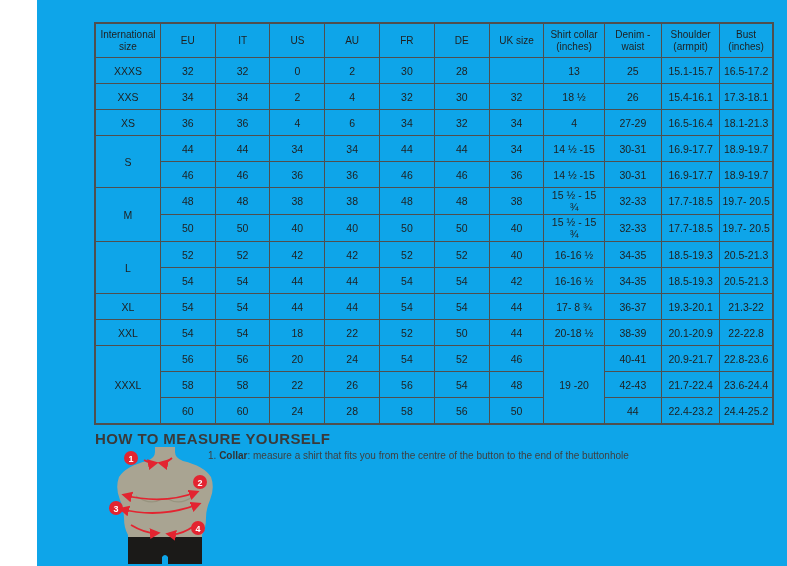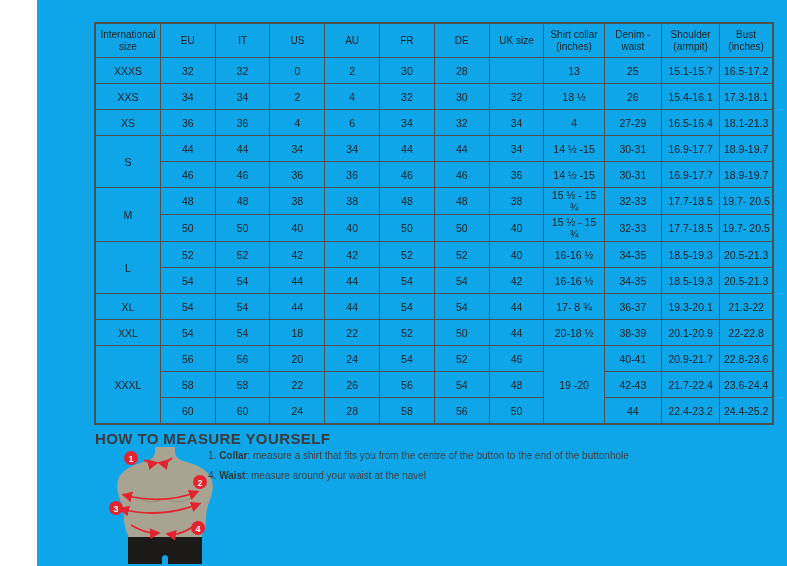--- a/index.html
+++ b/index.html
@@ -295,16 +295,15 @@
         <circle cx="16" cy="62" r="7" fill="#e32430"></circle>
         <text x="16" y="65.5" fill="#ffffff">3</text>
         <circle cx="98" cy="82" r="7" fill="#e32430"></circle>
         <text x="98" y="85.5" fill="#ffffff">4</text>
       </g>
     </svg>
   </div>
 
   <div class="steps">
     <p class="step"><span>1.</span> <b>Collar</b><span>: measure a shirt that fits you from the centre of the button to the end of the buttonhole</span></p>
-    <p class="step"><span>4.</span> <b>Waist</b><span>: measure around your waist at the navel</span></p>
   </div>
 
 </div>
 
 </body></html>

